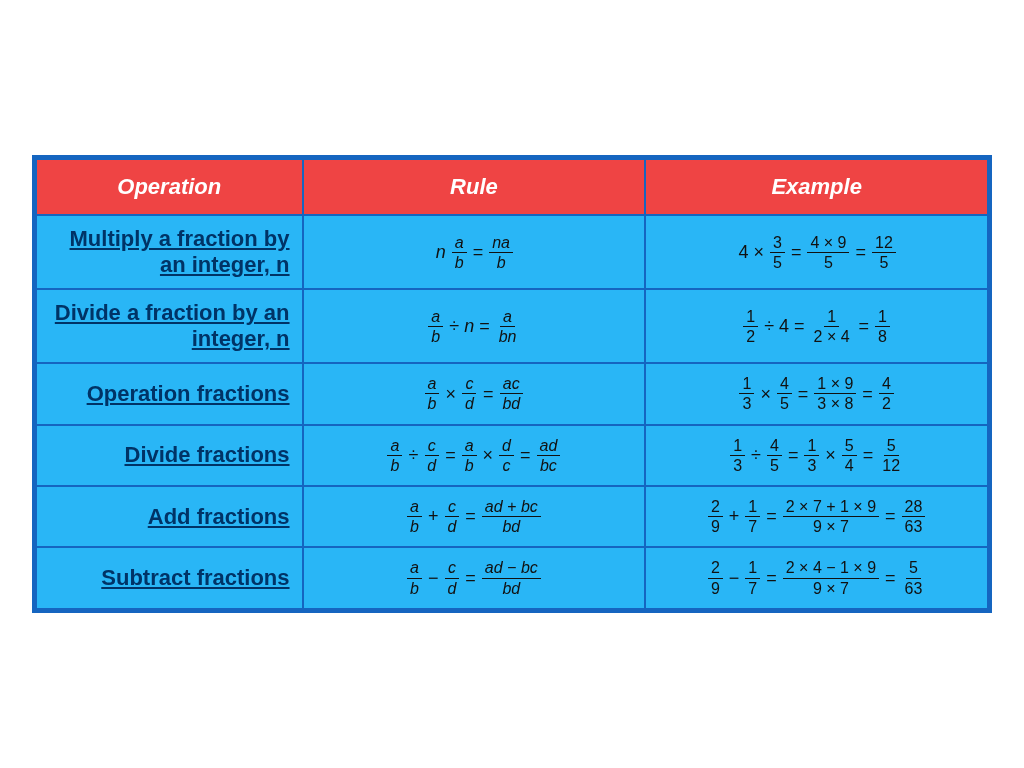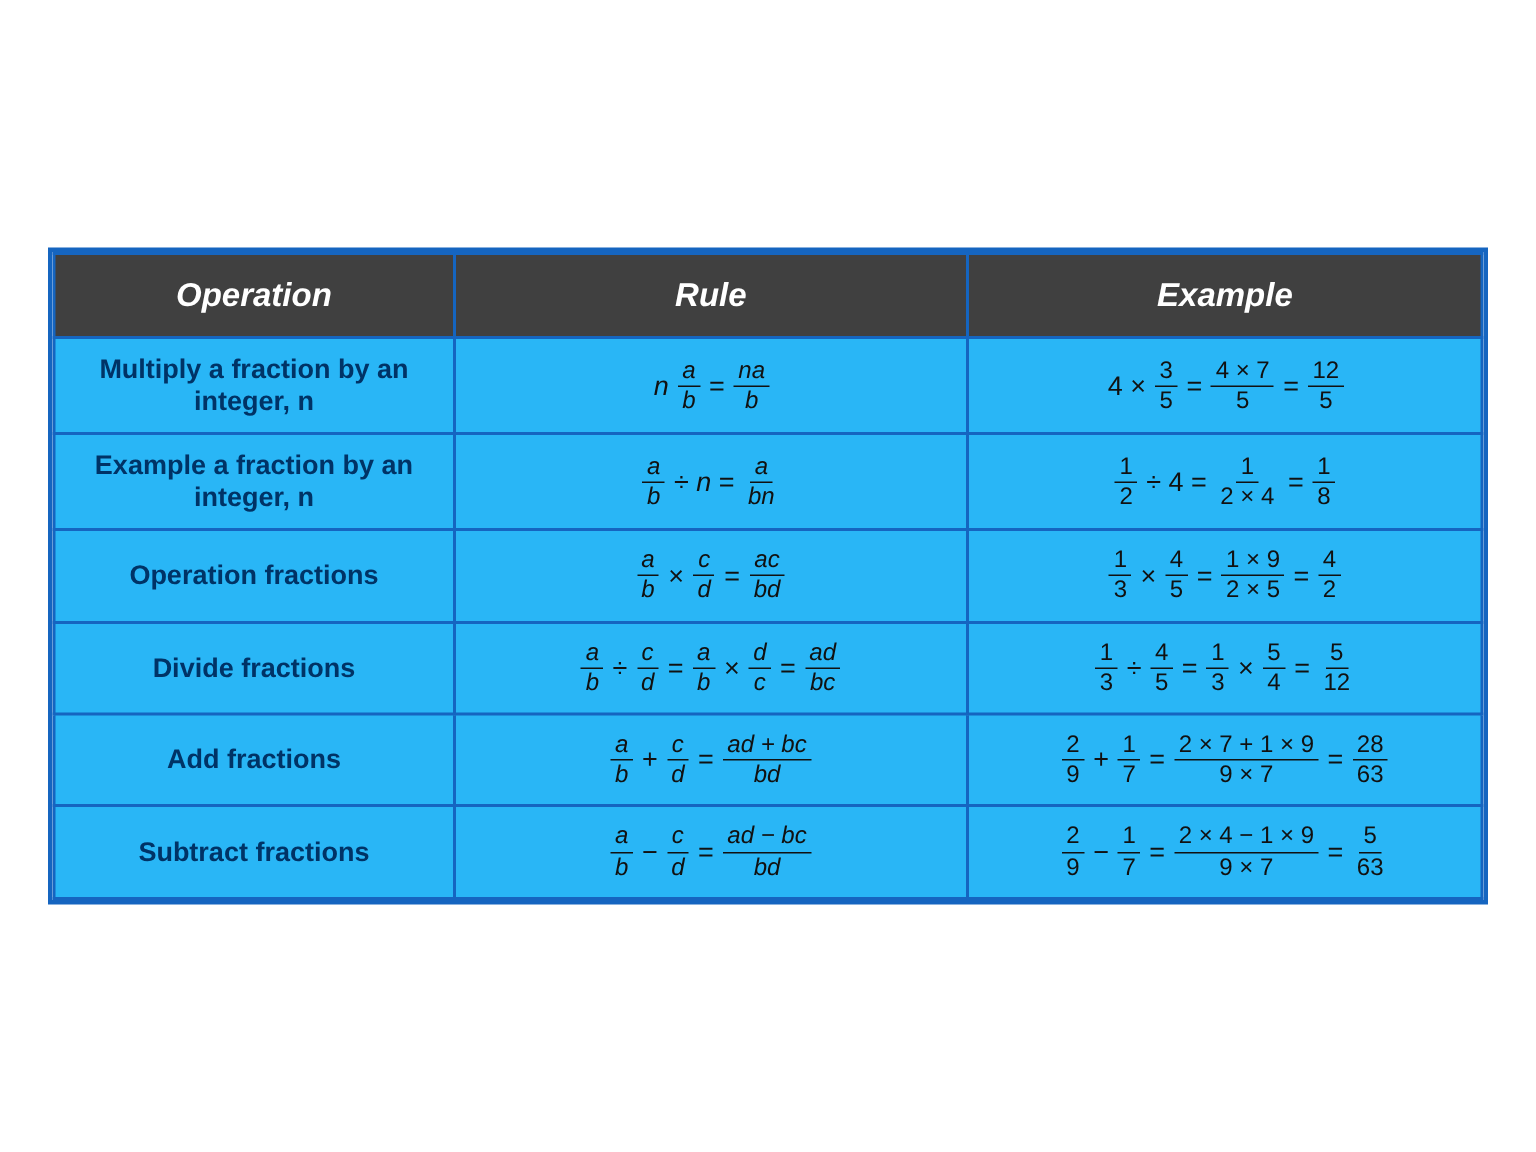--- a/index.html
+++ b/index.html
@@ -16,21 +16,21 @@
       width: 960px;
       border: 3px solid #1565c0;
       border-collapse: collapse;
       overflow: hidden;
     }
     table {
       width: 100%;
       border-collapse: collapse;
     }
     thead tr {
-      background-color: #404040;
+      background-color: #ef4444;
     }
     thead th {
       color: #fff;
       font-weight: bold;
       font-size: 22px;
       padding: 14px 10px;
       text-align: center;
       border: 2px solid #1565c0;
       font-style: italic;
     }
@@ -42,24 +42,25 @@
       background-color: #29b6f6;
     }
     tbody td {
       border: 2px solid #1565c0;
       padding: 10px 12px;
       vertical-align: middle;
       text-align: center;
     }
     .op-cell {
       font-weight: bold;
-      font-size: 18px;
+      font-size: 22px;
       color: #003366;
-      text-align: center;
+      text-align: right;
       width: 28%;
+      text-decoration: underline;
     }
     .rule-cell {
       width: 36%;
       font-size: 18px;
       color: #111;
     }
     .example-cell {
       width: 36%;
       font-size: 18px;
       color: #111;
@@ -133,35 +134,35 @@
         </td>
         <td class="example-cell">
           <div class="math-expr">
             <span class="sym">4 ×</span>
             <span class="frac">
               <span class="num">3</span>
               <span class="den">5</span>
             </span>
             <span class="sym">=</span>
             <span class="frac">
-              <span class="num">4 × 7</span>
+              <span class="num">4 × 9</span>
               <span class="den">5</span>
             </span>
             <span class="sym">=</span>
             <span class="frac">
               <span class="num">12</span>
               <span class="den">5</span>
             </span>
           </div>
         </td>
       </tr>
 
       <tr>
         <td class="op-cell">
-          <span>Example a fraction by an integer, n</span>
+          <span>Divide a fraction by an integer, n</span>
         </td>
         <td class="rule-cell">
           <div class="math-expr">
             <span class="frac">
               <span class="num italic-var">a</span>
               <span class="den italic-var">b</span>
             </span>
             <span class="sym">÷ <span class="italic-var">n</span> =</span>
             <span class="frac">
               <span class="num italic-var">a</span>
@@ -218,21 +219,21 @@
               <span class="den">3</span>
             </span>
             <span class="sym">×</span>
             <span class="frac">
               <span class="num">4</span>
               <span class="den">5</span>
             </span>
             <span class="sym">=</span>
             <span class="frac">
               <span class="num">1 × 9</span>
-              <span class="den">2 × 5</span>
+              <span class="den">3 × 8</span>
             </span>
             <span class="sym">=</span>
             <span class="frac">
               <span class="num">4</span>
               <span class="den">2</span>
             </span>
           </div>
         </td>
       </tr>
 

